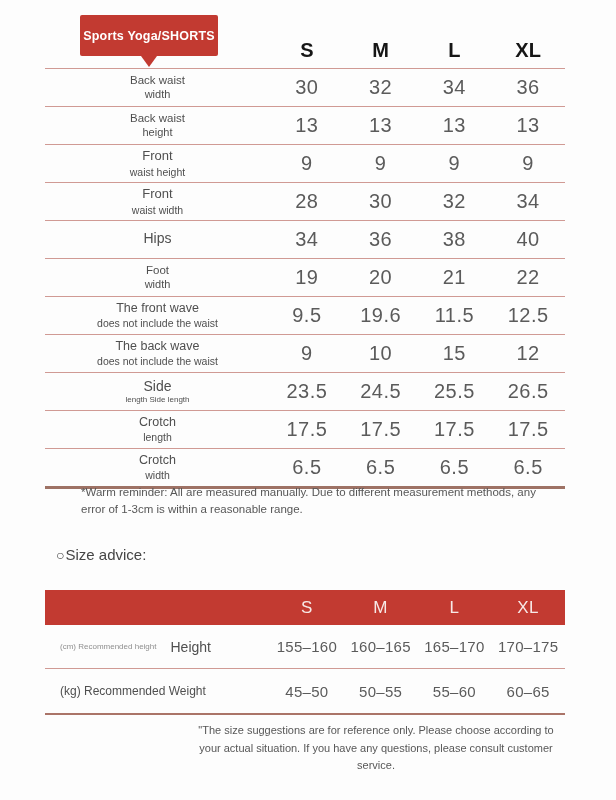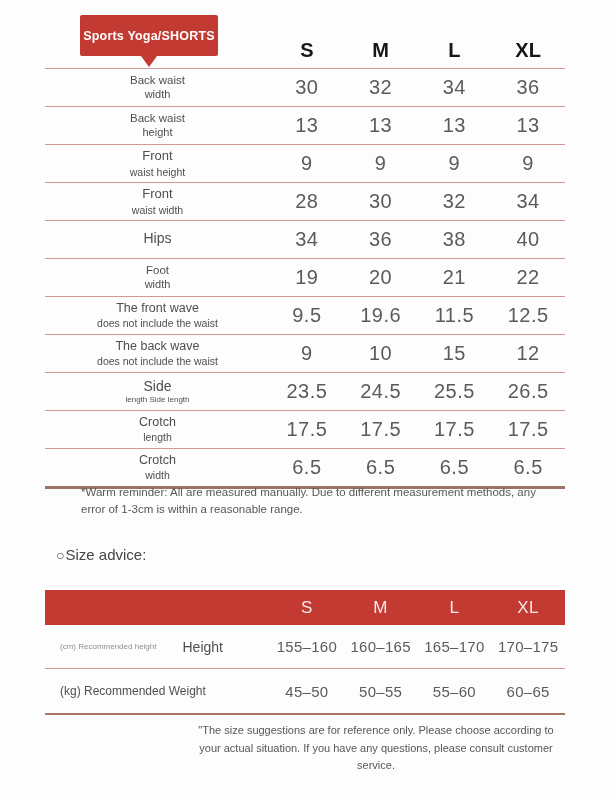--- a/index.html
+++ b/index.html
@@ -41,21 +41,21 @@
                 font-size:15px;color:#454545;font-weight:500;}
   .circle{font-size:14px;margin-right:1px;color:#454545;}
 
   
   .t2{position:absolute;left:45px;top:590px;width:520px;}
   .t2bar{height:35px;background:#c23a31;align-items:center;}
   .hcell2{text-align:center;color:#f7e9e7;font-size:17px;font-weight:400;letter-spacing:.5px;}
   .t2row1{height:43px;border-bottom:1px solid #d09a94;}
   .t2row2{height:44px;border-bottom:2px solid #aa7468;}
   .lcell2{display:flex;flex-direction:row;align-items:center;justify-content:flex-start;
-          padding-left:15px;gap:26px;text-align:left;}
+          padding-left:15px;gap:14px;text-align:left;}
   .unit{font-size:8px;color:#8f8f8f;}
   .hlabel{font-size:14px;color:#4f4f4f;}
   .wlabel{font-size:12px;color:#4f4f4f;}
   .v2{display:flex;align-items:center;justify-content:center;
       font-size:15px;font-weight:300;color:#5b5b5b;letter-spacing:.3px;}
 
   
   .note2{position:absolute;left:188px;top:722px;width:376px;text-align:center;
          font-size:11px;color:#575757;line-height:1.6;}
 </style>

